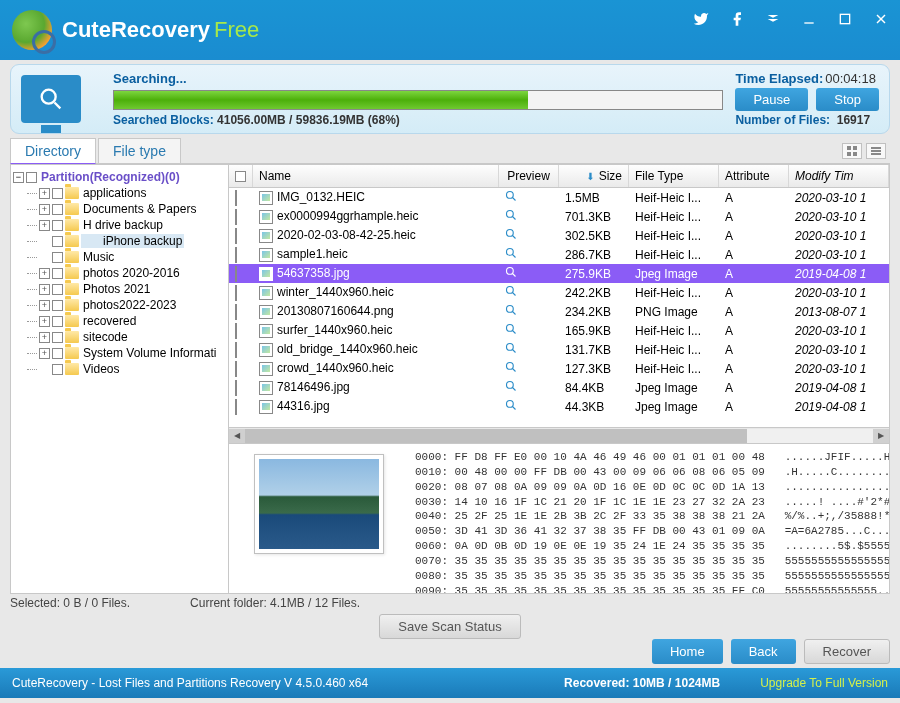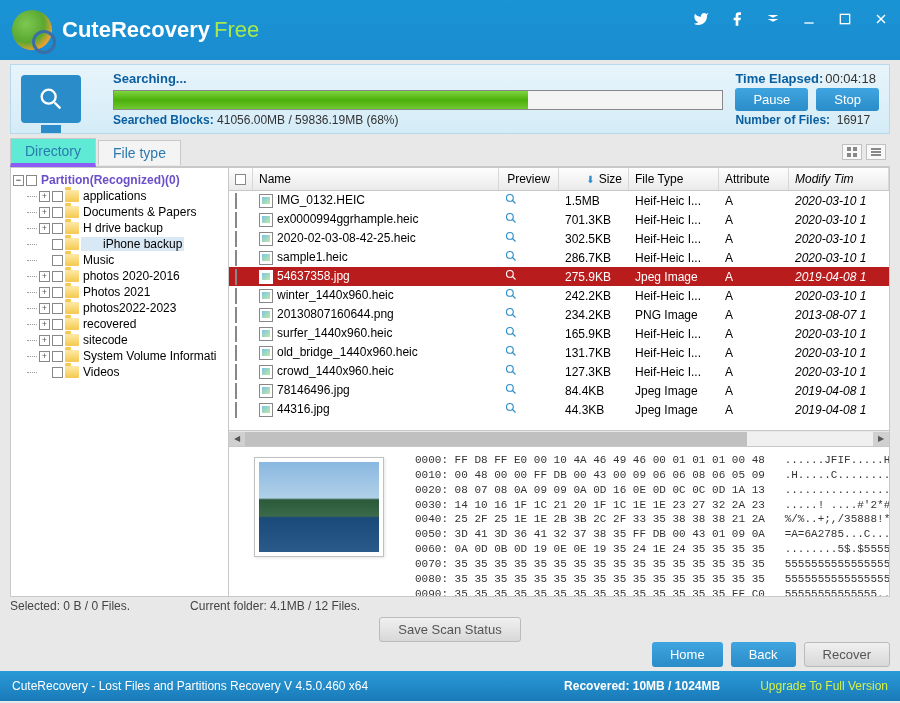--- a/index.html
+++ b/index.html
@@ -29,21 +29,21 @@
 .app-title-free { color: #a7e84a; font-weight: 400; margin-left: 4px; }
 
 .win-controls { position: absolute; right: 8px; top: 8px; display: flex; gap: 14px; }
 .win-btn { width: 22px; height: 22px; display: flex; align-items: center; justify-content: center; color: #fff; cursor: pointer; }
 .win-btn svg { width: 16px; height: 16px; }
 
 .progress-panel {
   margin: 4px 10px;
   background: linear-gradient(to bottom, #e8f4fb, #d4ecf7);
   border: 1px solid #b8d8ec;
-  border-radius: 0;
+  border-radius: 9px;
   padding: 6px 10px;
   display: grid;
   grid-template-columns: 80px 1fr auto auto;
   column-gap: 12px;
   row-gap: 2px;
   align-items: center;
 }
 .monitor-icon {
   grid-row: 1 / 4;
   width: 60px; height: 48px;
@@ -57,26 +57,26 @@
 .searching { color: #0a5fa0; font-weight: bold; font-size: 13px; }
 .elapsed-label { color: #0a5fa0; font-weight: bold; font-size: 13px; }
 .elapsed-val { color: #333; font-size: 13px; }
 .prog-bar-wrap { grid-column: 2 / 3; }
 .prog-bar { height: 20px; border: 1px solid #888; background: #f4f4f4; position: relative; }
 .prog-fill { height: 100%; background: linear-gradient(to bottom, #7dd63f, #4caf0a, #6fc930); }
 .prog-btns { grid-column: 3 / 5; display: flex; gap: 8px; }
 .btn { background: linear-gradient(to bottom, #3fa5e0, #2a8cc8); color: #fff; border: none; border-radius: 3px; padding: 4px 18px; font-size: 13px; cursor: pointer; }
 .btn-gray { background: linear-gradient(to bottom, #f0f0f0, #d8d8d8); color: #555; border: 1px solid #bbb; }
 .searched-blocks { grid-column: 2 / 3; color: #0a5fa0; font-weight: bold; font-size: 12px; }
-.searched-blocks span, .num-files span { color: #333; font-weight: normal; }
+.searched-blocks span, .num-files span { color: #333; font-weight: bold; }
 .num-files { grid-column: 3 / 5; color: #0a5fa0; font-weight: bold; font-size: 12px; }
 
 .tabs-row { display: flex; align-items: center; margin: 4px 10px 0; border-bottom: 1px solid #c8c8c8; }
 .tab { padding: 4px 14px; font-size: 14px; color: #2a7ab0; background: #f4f4f4; border: 1px solid #c8c8c8; border-bottom: none; margin-right: 2px; cursor: pointer; }
-.tab.active { background: #5eead4; color: #2a7ab0; border-bottom: 4px solid #8b5cf6; margin-bottom: -1px; }
+.tab.active { background: #ffffff; color: #2a7ab0; border-bottom: 1px solid #8b5cf6; margin-bottom: -1px; }
 .view-icons { margin-left: auto; display: flex; gap: 4px; padding-right: 4px; }
 .view-icon { width: 20px; height: 16px; border: 1px solid #c0c0c0; background: #f8f8f8; display: flex; align-items: center; justify-content: center; cursor: pointer; }
 .view-icon svg { width: 12px; height: 12px; fill: #888; }
 
 .main-split { display: flex; margin: 0 10px; height: 430px; border: 1px solid #c8c8c8; background: #fff; }
 
 .tree-panel { width: 218px; border-right: 1px solid #c8c8c8; overflow: hidden; font-size: 12px; padding: 4px 2px; background: #fff; }
 .tree-root { color: #6a4fc8; font-weight: bold; display: flex; align-items: center; gap: 2px; padding: 1px 0; }
 .tree-item { display: flex; align-items: center; gap: 2px; padding: 1px 0 1px 14px; white-space: nowrap; cursor: pointer; }
 .tree-item.selected .tree-label { background: #d8e8f4; padding-left: 22px; }
@@ -94,21 +94,21 @@
 .col-name { flex: 1; min-width: 200px; }
 .col-preview { width: 60px; justify-content: center; }
 .col-size { width: 70px; justify-content: flex-end; }
 .col-type { width: 90px; }
 .col-attr { width: 70px; }
 .col-modify { width: 100px; font-style: italic; }
 .sort-arrow { color: #2a8cc8; font-size: 10px; }
 
 .file-body { flex: 1; overflow: hidden; font-size: 12px; }
 .file-row { display: flex; align-items: center; padding: 1px 0; }
-.file-row.selected { background: #b91c1c; color: #fff; justify-content: flex-end; }
+.file-row.selected { background: #8b5cf6; color: #fff; justify-content: flex-end; }
 .file-row .col { padding: 1px 6px; overflow: hidden; white-space: nowrap; }
 .file-icon { width: 14px; height: 14px; display: inline-block; border: 1px solid #888; background: #fff; margin-right: 4px; vertical-align: middle; position: relative; }
 .file-icon::before { content: ''; position: absolute; top: 2px; left: 2px; right: 2px; height: 7px; background: linear-gradient(135deg, #7ac5e8, #c4e8a0); }
 .file-row.selected .file-icon { border-color: #fff; }
 .mag-icon { width: 12px; height: 12px; }
 .mag-icon circle { fill: none; stroke: #2a8cc8; stroke-width: 1.5; }
 .mag-icon line { stroke: #2a8cc8; stroke-width: 1.5; }
 .file-row.selected .mag-icon circle, .file-row.selected .mag-icon line { stroke: #fff; }
 
 .hscroll { height: 16px; background: #e8e8e8; border-top: 1px solid #c8c8c8; display: flex; align-items: center; }

